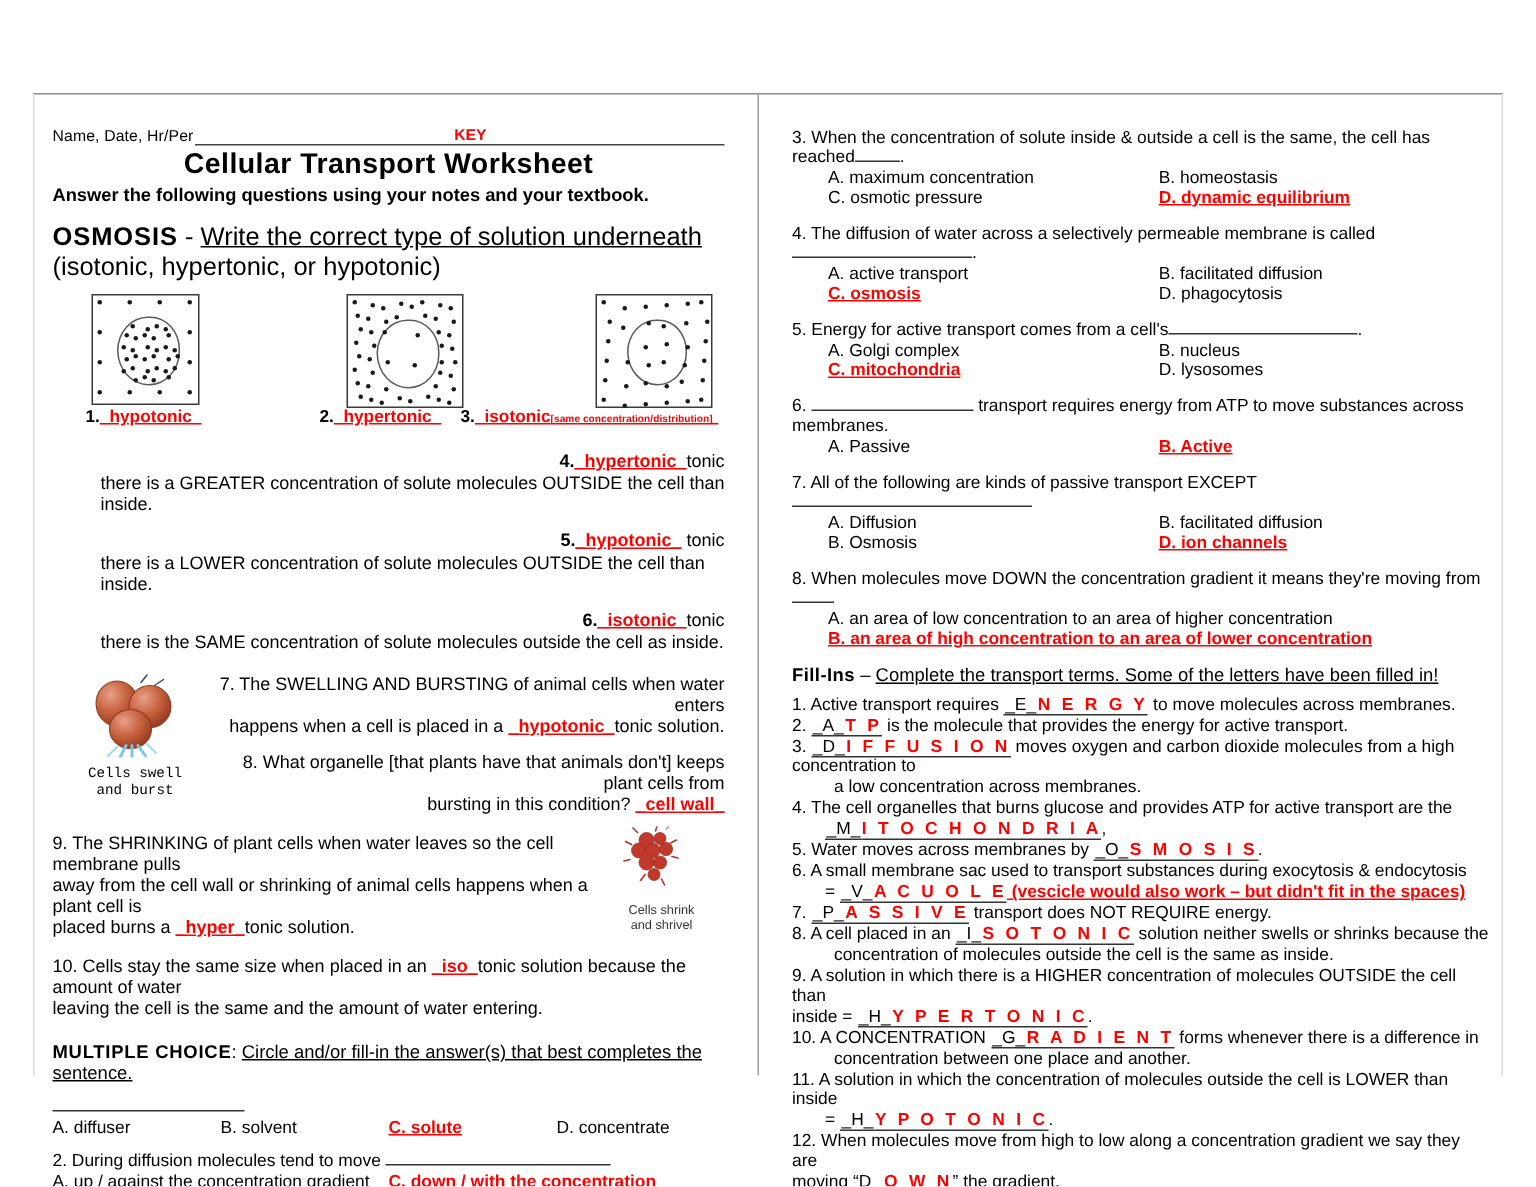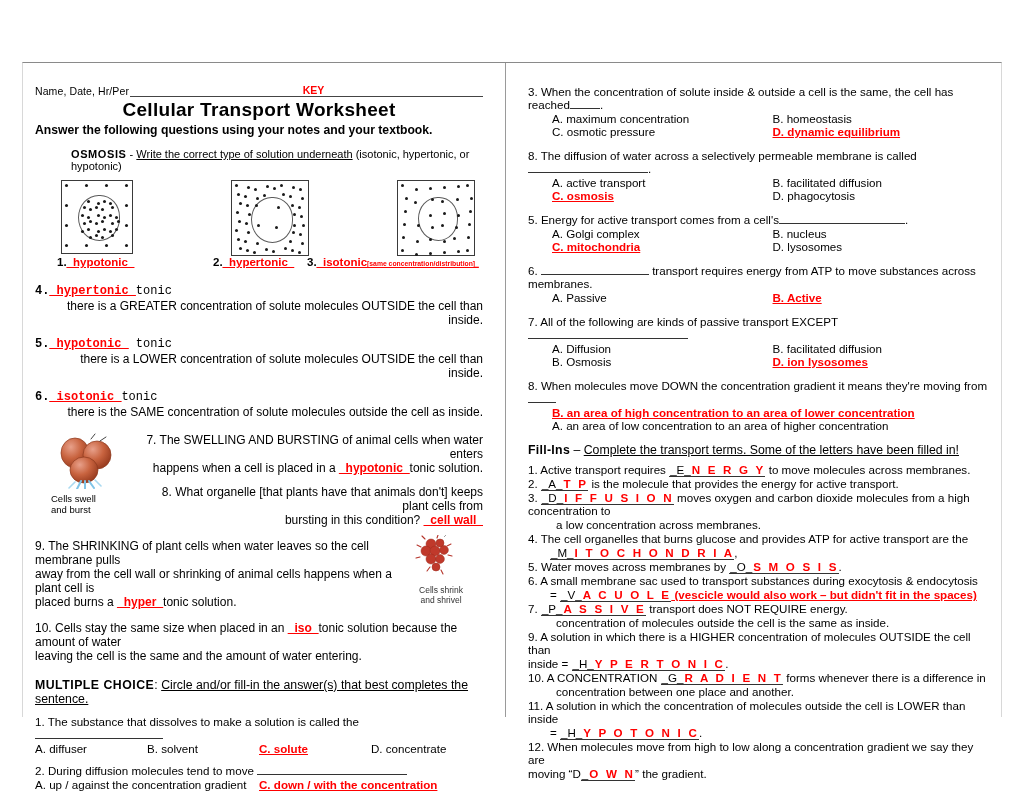--- a/index.html
+++ b/index.html
@@ -78,23 +78,22 @@
   .title {
     text-align: center;
     font-size: 19px;
     font-weight: bold;
     letter-spacing: .3px;
     margin: 1px 0 2px 0;
   }
   .subtitle { font-size: 12.2px; margin-bottom: 11px; font-weight: bold; }
 
   .sec-head {
-    font-size: 11px;
+    font-size: 17px;
     margin-bottom: 4px;
-    margin-left: 36px;
   }
   .sec-head .name { font-weight: bold; letter-spacing: .6px; }
 
   
   .diagrams {
     position: relative;
     height: 78px;
     margin-top: 6px;
   }
   .cellbox {
@@ -122,41 +121,42 @@
   .dlabel { position: absolute; white-space: nowrap; }
   .dlabel .n { font-weight: bold; }
   .tiny {
     font-size: 6.8px;
     font-weight: bold;
     color: #ff0000;
   }
 
   
   .stmt { margin-top: 10px; font-size: 12px; }
-  .stmt .top { text-align: left; font-weight: bold; font-family: Liberation Mono, monospace; }
+  .stmt .top { text-align: right; font-weight: bold; }
   .stmt .top .ans { color: #ff0000; text-decoration: underline; }
   .stmt .top .tail { font-weight: normal; }
-  .stmt .body { text-align: right; margin-top: 1px; margin-left: 32px; }
+  .stmt .body { text-align: left; margin-top: 1px; margin-left: 32px; }
 
   
   .imgblock {
     position: relative;
     margin-top: 14px;
     min-height: 76px;
     font-size: 12px;
   }
   .imgblock .txt { margin-left: 98px; text-align: right; }
   .imgblock p { margin: 0 0 10px 0; }
 
   .swellfig {
     position: absolute;
     left: 16px;
     top: 0;
     width: 78px;
-    text-align: left;
+    text-align: center;
+    font-family: Liberation Mono, monospace;
   }
   .swellfig .cap { font-size: 9.5px; line-height: 1.15; margin-top: 2px; }
 
   .shrinkblock { position: relative; margin-top: 12px; font-size: 12px; }
   .shrinkfig {
     position: absolute;
     right: 2px;
     top: -4px;
     width: 80px;
     text-align: center;
@@ -470,21 +470,20 @@
         </p>
       </div>
 
       <div class="mc-head">
         <span class="name">MULTIPLE CHOICE</span><span>:</span>
         <span class="u">Circle and/or fill-in the answer(s) that best completes the sentence.</span>
       </div>
 
       <div class="q">
         <div class="stem">
-          <span>1. The substance that dissolves to make a solution is called the</span>
           <span class="blankline" style="width:128px;"></span>
         </div>
         <div class="opts2">
           <div>A. diffuser</div>
           <div>B. solvent</div>
           <div class="red-b u">C. solute</div>
           <div>D. concentrate</div>
         </div>
       </div>
 
@@ -515,21 +514,21 @@
           <div>B. homeostasis</div>
         </div>
         <div class="row">
           <div>C. osmotic pressure</div>
           <div class="red-b u">D. dynamic equilibrium</div>
         </div>
       </div>
 
       <div class="rq">
         <div class="stem">
-          <span>8. The diffusion of water across a selectively permeable membrane is called</span><span class="blankline" style="width:120px;"></span><span>.</span>
+          <span>4. The diffusion of water across a selectively permeable membrane is called</span><span class="blankline" style="width:120px;"></span><span>.</span>
         </div>
         <div class="row">
           <div>A. active transport</div>
           <div>B. facilitated diffusion</div>
         </div>
         <div class="row">
           <div class="red-b u">C. osmosis</div>
           <div>D. phagocytosis</div>
         </div>
       </div>
@@ -561,49 +560,50 @@
       <div class="rq">
         <div class="stem">
           <span>7. All of the following are kinds of passive transport EXCEPT</span> <span class="blankline" style="width:160px;"></span>
         </div>
         <div class="row">
           <div>A.  Diffusion</div>
           <div>B.  facilitated diffusion</div>
         </div>
         <div class="row">
           <div>B.  Osmosis</div>
-          <div class="red-b u">D.  ion lysosomes</div>
+          <div class="red-b u">D.  ion channels</div>
         </div>
       </div>
 
       <div class="rq">
         <div class="stem">
           <span>8. When molecules move DOWN the concentration gradient it means they're moving from</span> <span class="blankline" style="width:28px;"></span>
         </div>
+        <div class="full">A. an area of low concentration to an area of higher concentration</div>
         <div class="full red-b u">B. an area of high concentration to an area of lower concentration</div>
-        <div class="full">A. an area of low concentration to an area of higher concentration</div>
       </div>
 
       <div class="fill-head">
         <span class="name">Fill-Ins</span>
         <span>–</span>
         <span class="u">Complete the transport terms. Some of the letters have been filled in!</span>
       </div>
 
       <div class="fills" id="fill-list">
           <div class="item"><span>1. Active transport requires </span><span class="lead">_E_</span><span class="sp">N E R G Y</span><span> to move molecules across membranes.</span></div>
           <div class="item"><span>2. </span><span class="lead">_A_</span><span class="sp">T P</span><span> is the molecule that provides the energy for active transport.</span></div>
           <div class="item"><span>3. </span><span class="lead">_D_</span><span class="sp">I F F U S I O N</span><span> moves oxygen and carbon dioxide molecules from a high concentration to</span></div>
           <div class="item cont">a low concentration across membranes.</div>
           <div class="item"><span>4. The cell organelles that burns glucose and provides ATP for active transport are the</span></div>
           <div class="item ind"><span class="lead">_M_</span><span class="sp">I T O C H O N D R I A</span><span>,</span></div>
           <div class="item"><span>5. Water moves across membranes by </span><span class="lead">_O_</span><span class="sp">S M O S I S</span><span>.</span></div>
           <div class="item"><span>6. A small membrane sac used to transport substances during exocytosis &amp; endocytosis</span></div>
           <div class="item ind"><span>= </span><span class="lead">_V_</span><span class="sp">A C U O L E</span><span class="red-b u"> (vescicle would also work – but didn't fit in the spaces)</span></div>
           <div class="item"><span>7. </span><span class="lead">_P_</span><span class="sp">A S S I V E</span><span> transport does NOT REQUIRE energy.</span></div>
+          <div class="item"><span>8. A cell placed in an </span><span class="lead">_I_</span><span class="sp">S O T O N I C</span><span> solution neither swells or shrinks because the</span></div>
           <div class="item cont">concentration of molecules outside the cell is the same as inside.</div>
           <div class="item"><span>9. A solution in which there is a HIGHER concentration of molecules OUTSIDE the cell than</span></div>
           <div class="item"><span>inside  = </span><span class="lead">_H_</span><span class="sp">Y P E R T O N I C</span><span>.</span></div>
           <div class="item"><span>10. A CONCENTRATION </span><span class="lead">_G_</span><span class="sp">R A D I E N T</span><span> forms whenever there is a difference in</span></div>
           <div class="item cont">concentration between one place and another.</div>
           <div class="item"><span>11. A solution in which the concentration of molecules outside the cell is LOWER than inside</span></div>
           <div class="item ind"><span>= </span><span class="lead">_H_</span><span class="sp">Y P O T O N I C</span><span>.</span></div>
           <div class="item"><span>12. When molecules move from high to low along a concentration gradient we say they are</span></div>
           <div class="item"><span>moving “D</span><span class="lead">_</span><span class="sp">O W N</span><span>” the gradient.</span></div>
         </div>

